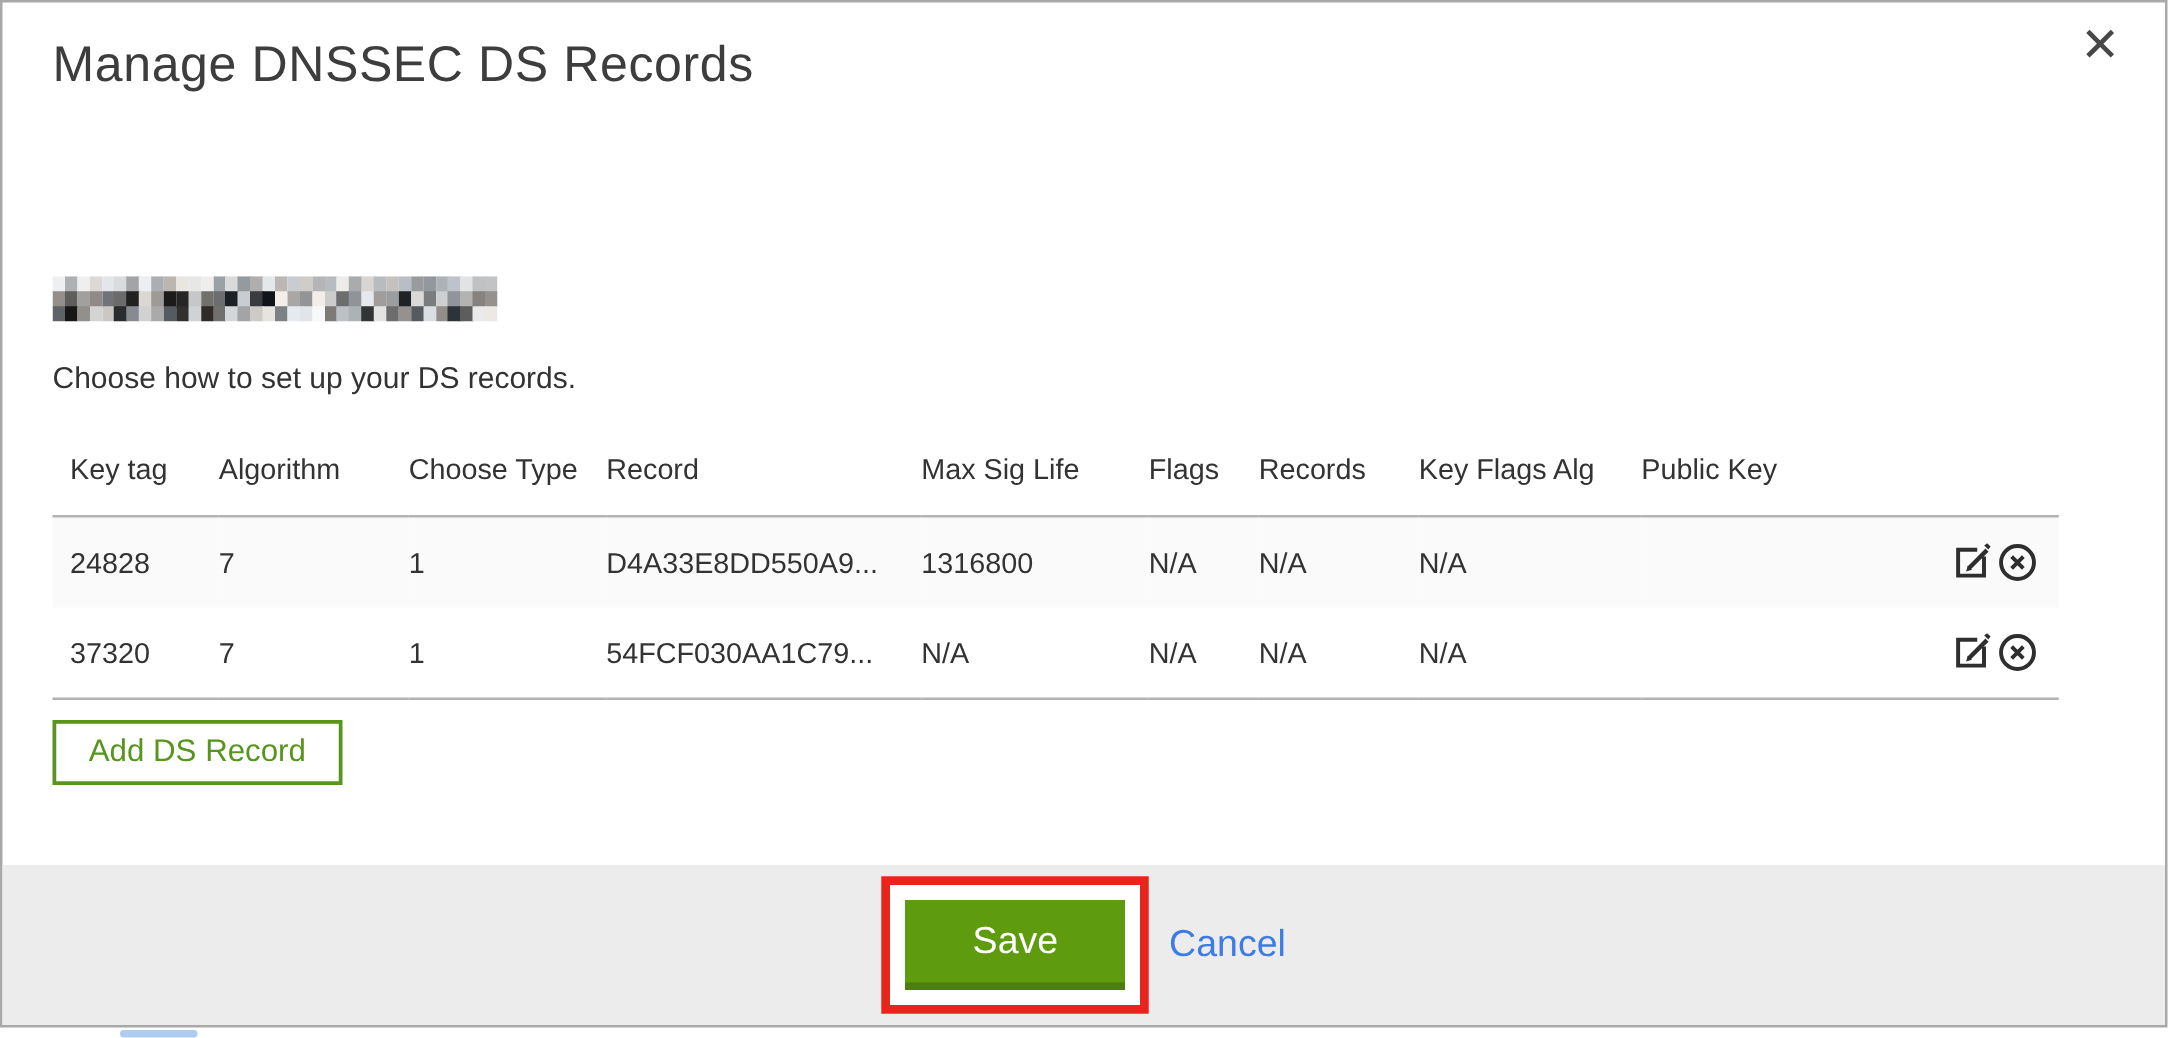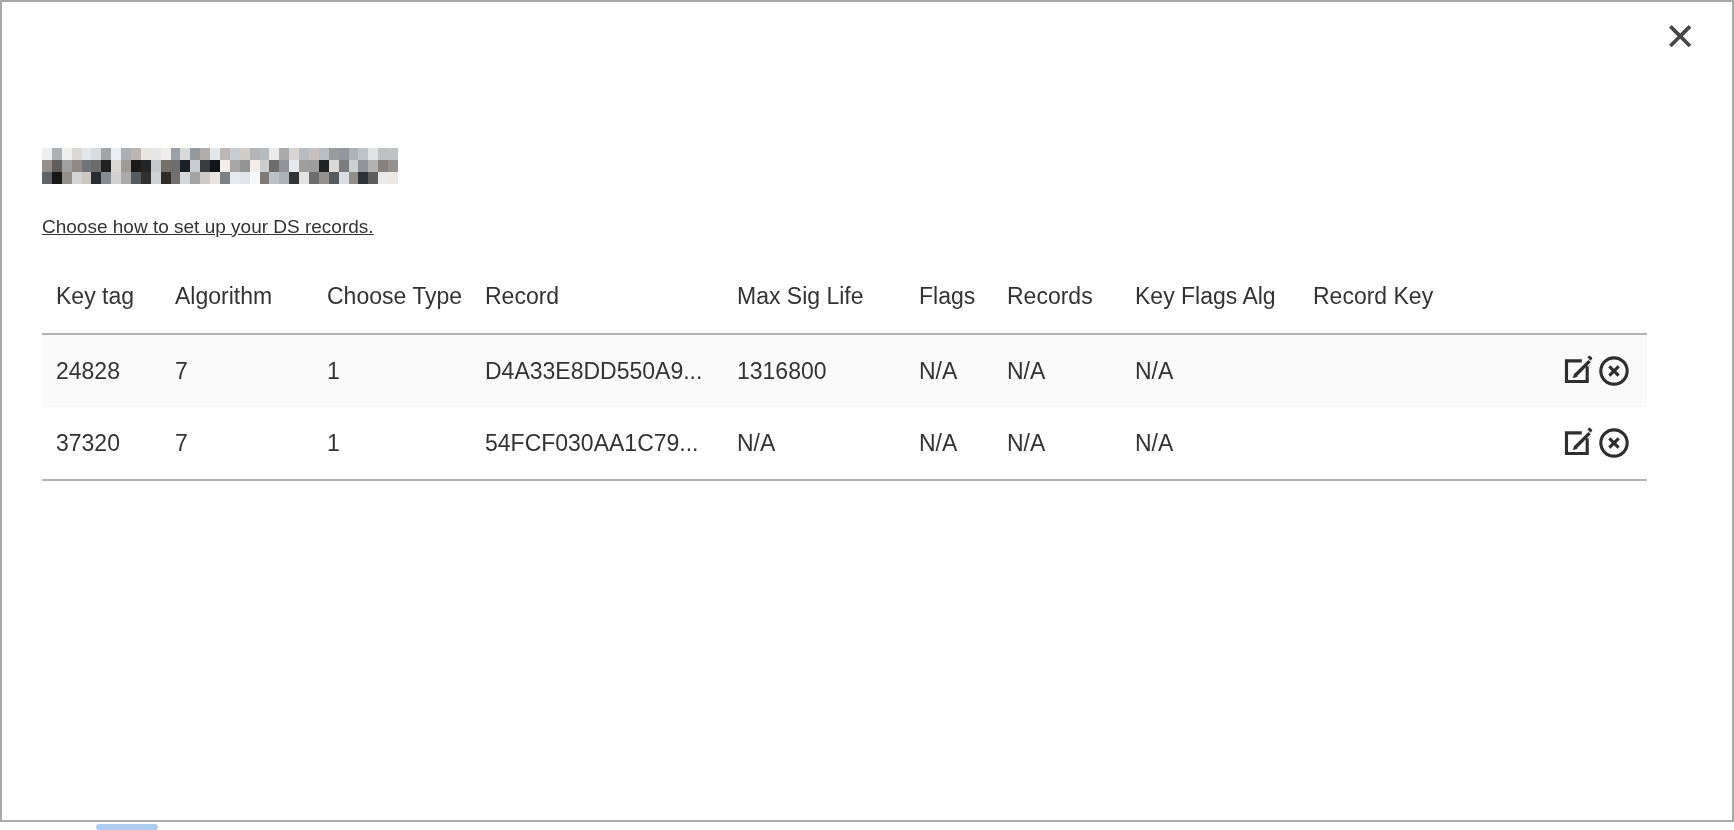--- a/index.html
+++ b/index.html
@@ -31,21 +31,21 @@
   }
   .redacted-domain{
     margin:146px 0 0 40px;
     width:356px;height:36px;
     display:grid;grid-auto-flow:column;
     overflow:hidden;
   }
   .redacted-domain span{display:block;}
   .subtitle{
     margin:32px 0 0 40px;
-    font-size:19px;color:#333;text-decoration:underline;
+    font-size:24px;color:#333;
   }
   table.ds-table{
     margin:22px 0 0 40px;
     border-collapse:collapse;
     width:1605px;table-layout:fixed;
     font-size:23px;color:#333;
   }
   table.ds-table thead th{
     font-weight:400;text-align:left;
     height:73px;vertical-align:middle;
@@ -104,20 +104,21 @@
     font-size:30px;
     text-decoration:none;
     cursor:pointer;
   }
 </style>
 </head>
 <body>
 
 <div class="dialog">
 
+  <h1 class="title">Manage DNSSEC DS Records</h1>
 
   <div class="close-btn">✕</div>
 
   <div class="redacted-domain" id="redacted-domain" style="position: relative;">
       <span style="position:absolute;left:0.0px;top:0.0px;width:10.4px;height:12.5px;background:rgb(238,239,240);"></span>
       <span style="position:absolute;left:9.9px;top:0.0px;width:10.4px;height:12.5px;background:rgb(174,177,180);"></span>
       <span style="position:absolute;left:19.8px;top:0.0px;width:10.4px;height:12.5px;background:rgb(239,239,239);"></span>
       <span style="position:absolute;left:29.7px;top:0.0px;width:10.4px;height:12.5px;background:rgb(219,216,213);"></span>
       <span style="position:absolute;left:39.6px;top:0.0px;width:10.4px;height:12.5px;background:rgb(227,231,235);"></span>
       <span style="position:absolute;left:49.4px;top:0.0px;width:10.4px;height:12.5px;background:rgb(217,220,223);"></span>
@@ -243,21 +244,21 @@
     <thead>
       <tr>
         <th>Key tag</th>
         <th>Algorithm</th>
         <th>Choose Type</th>
         <th>Record</th>
         <th>Max Sig Life</th>
         <th>Flags</th>
         <th>Records</th>
         <th>Key Flags Alg</th>
-        <th>Record Key</th>
+        <th>Public Key</th>
         <th></th>
       </tr>
     </thead>
     <tbody>
       <tr>
         <td>24828</td>
         <td>7</td>
         <td>1</td>
         <td>D4A33E8DD550A9...</td>
         <td>1316800</td>
@@ -303,17 +304,24 @@
             <svg width="34" height="34" viewBox="0 0 24 24">
               <circle cx="12" cy="12" r="9.3" fill="none" stroke="#2e2e2e" stroke-width="2.2"></circle>
               <path d="M8.7 8.7 L15.3 15.3 M15.3 8.7 L8.7 15.3" stroke="#2e2e2e" stroke-width="2.2"></path>
             </svg>
           </span>
         </td>
       </tr>
     </tbody>
   </table>
 
-
+  <button class="add-btn">Add DS Record</button>
+
+  <div class="footer">
+    <div class="annotation-box">
+      <button class="save-btn">Save</button>
+    </div>
+    <a class="cancel-link">Cancel</a>
+  </div>
 
 </div>
 
 <div class="page-fragment"></div>
 
 </body></html>

